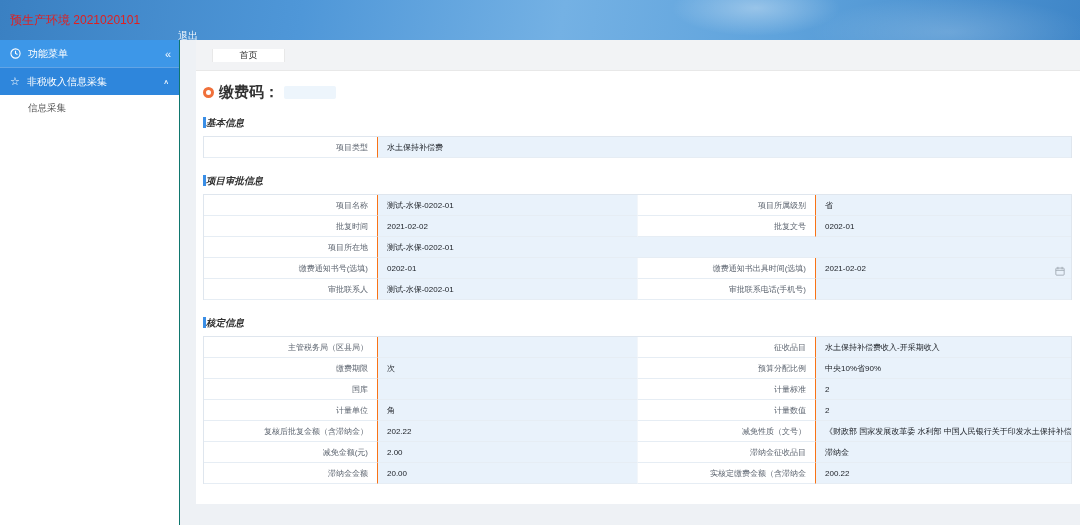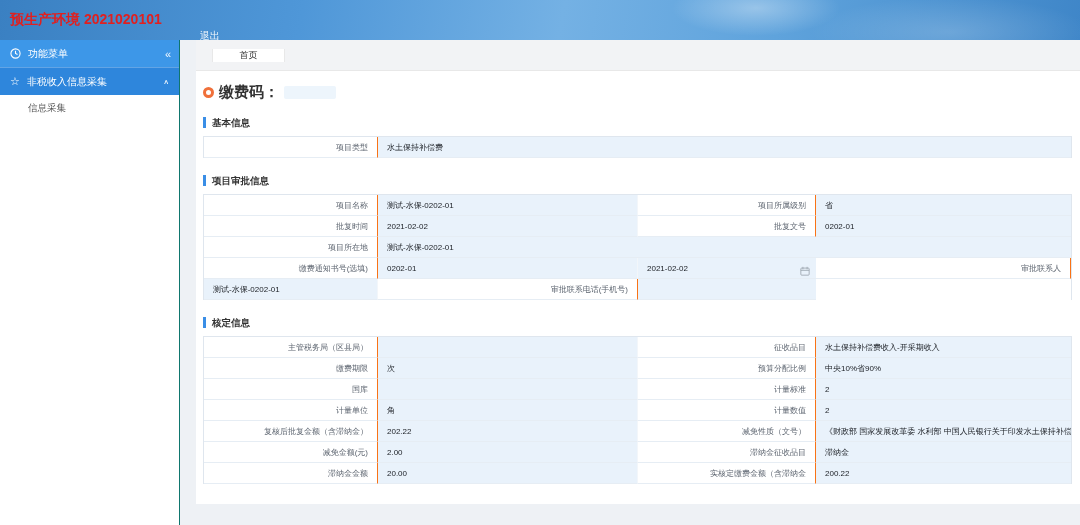--- a/index.html
+++ b/index.html
@@ -12,21 +12,21 @@
     background:
       radial-gradient(120px 40px at 70% 20%, rgba(255,255,255,.35), rgba(255,255,255,0) 70%),
       radial-gradient(200px 50px at 88% 80%, rgba(255,255,255,.18), rgba(255,255,255,0) 70%),
       linear-gradient(100deg,#3a80c2 0%,#4f97d8 28%,#74b1e4 52%,#5fa3dc 72%,#3f86c8 100%);
     display:flex; align-items:center; justify-content:space-between;
     padding:0 14px 0 10px;
   }
   .brand { display:flex; align-items:center; gap:9px; }
   .app-title { color:#fff; font-size:16px; font-weight:bold; letter-spacing:2px; text-shadow:0 1px 2px rgba(0,40,90,.35); }
   .hdr-right { display:flex; align-items:center; gap:38px; }
-  .env { color:#e02020; font-size:14px; font-weight:bold; }
+  .env { color:#e02020; font-size:12px; font-weight:normal; }
   .logout { color:#f2f7fc; font-size:10px; cursor:pointer; text-decoration:none;margin-top:31px; }
 
   
   .sidebar { position:absolute; top:40px; left:0; width:180px; height:485px; background:#fff; border-right:1px solid #0f766e; }
   .menu-head { height:27px; background:#3d97e8; color:#fff; font-size:10px; display:flex; align-items:center; padding:0 8px 0 10px; gap:7px; cursor:pointer; }
   .menu-head .grow, .menu-group .grow { flex:1; }
   .collapse-glyph { font-size:11px; color:rgba(255,255,255,.95); }
   .menu-group { height:28px; background:#2e86dc; border-top:1px solid rgba(255,255,255,.25); color:#fff; font-size:10px; display:flex; align-items:center; padding:0 10px 0 10px; gap:7px; cursor:pointer; }
   .star-glyph { font-size:11px; line-height:1; }
   .chev { font-size:8px; transform:scaleY(.8); }
@@ -37,21 +37,21 @@
   .panel { position:absolute; top:0; left:16px; width:884px; height:464px; background:#fff; }
   .tabbar { height:31px; background:#f2f3f5; border-bottom:1px solid #e8e8e8; display:flex; align-items:center; padding-left:16px; }
   .tab { width:73px; background:#fff; border-left:1px solid #e8e8e8; border-right:1px solid #e8e8e8; margin-bottom:-1px; display:flex; align-items:center; justify-content:center; font-size:9px; color:#333; cursor:pointer; }
   .panel-body { padding:11px 8px 0 7px; }
 
   .payment-row { display:flex; align-items:center; gap:5px; height:16px; margin:2px 0 0 0; }
   .pay-dot { width:11px; height:11px; border-radius:50%; border:3px solid #f0703a; background:#fff; }
   .pay-label { font-size:15px; font-weight:bold; color:#333; }
   .pay-field { width:52px; height:13px; background:#edf5fc; border-radius:2px; cursor:text; }
 
-  .sec-title { display:flex; align-items:flex-start; gap:6px; margin:17px 0 6px 0; }
+  .sec-title { display:flex; align-items:flex-start; margin:17px 0 6px 0;font-style:italic; }
   .sec-bar { width:3px; height:11px; background:#3a8ee6; }
   .sec-text { font-size:9.5px; font-weight:bold; color:#333; }
 
   .ftable { display:grid; grid-template-columns:174px 260px 178px 1fr; width:869px; border:1px solid #dfe6ee; border-bottom:none; background:#fff; }
   .c { height:21px; line-height:21px; font-size:8px; white-space:nowrap; overflow:hidden; border-bottom:1px solid #e6edf4; }
   .c-lbl { background:#fff; color:#5d6570; text-align:right; padding-right:9px; border-right:1px solid #f97316; }
   .c-val { background:#e9f2fb; color:#20242a; padding-left:9px; border-right:1px solid #f2f6fa; position:relative; cursor:default; }
   .c-val.last, .c-val.span3 { border-right:none; }
   .c-val.span3 { grid-column:2 / 5; }
   .cal { position:absolute; right:6px; top:5px; width:10px; height:10px; cursor:pointer; }
@@ -118,20 +118,21 @@
               <div class="c c-lbl">项目所属级别</div>
               <div class="c c-val last">省</div>
               <div class="c c-lbl">批复时间</div>
               <div class="c c-val">2021-02-02</div>
               <div class="c c-lbl">批复文号</div>
               <div class="c c-val last">0202-01</div>
               <div class="c c-lbl">项目所在地</div>
               <div class="c c-val span3">测试-水保-0202-01</div>
               <div class="c c-lbl">缴费通知书号(选填)</div>
               <div class="c c-val">0202-01</div>
+              <div class="c c-lbl">缴费通知书出具时间(选填)</div>
               <div class="c c-val last">2021-02-02<span class="cal"><svg width="10" height="10" viewBox="0 0 12 12">
                     <rect x="1" y="2.5" width="10" height="8.5" rx="1" fill="none" stroke="#9aa3ad"></rect>
                     <line x1="3.5" y1="1" x2="3.5" y2="4" stroke="#9aa3ad"></line>
                     <line x1="8.5" y1="1" x2="8.5" y2="4" stroke="#9aa3ad"></line>
                     <line x1="1" y1="5.2" x2="11" y2="5.2" stroke="#9aa3ad"></line>
                   </svg></span></div>
               <div class="c c-lbl">审批联系人</div>
               <div class="c c-val">测试-水保-0202-01</div>
               <div class="c c-lbl">审批联系电话(手机号)</div>
               <div class="c c-val last"></div>

